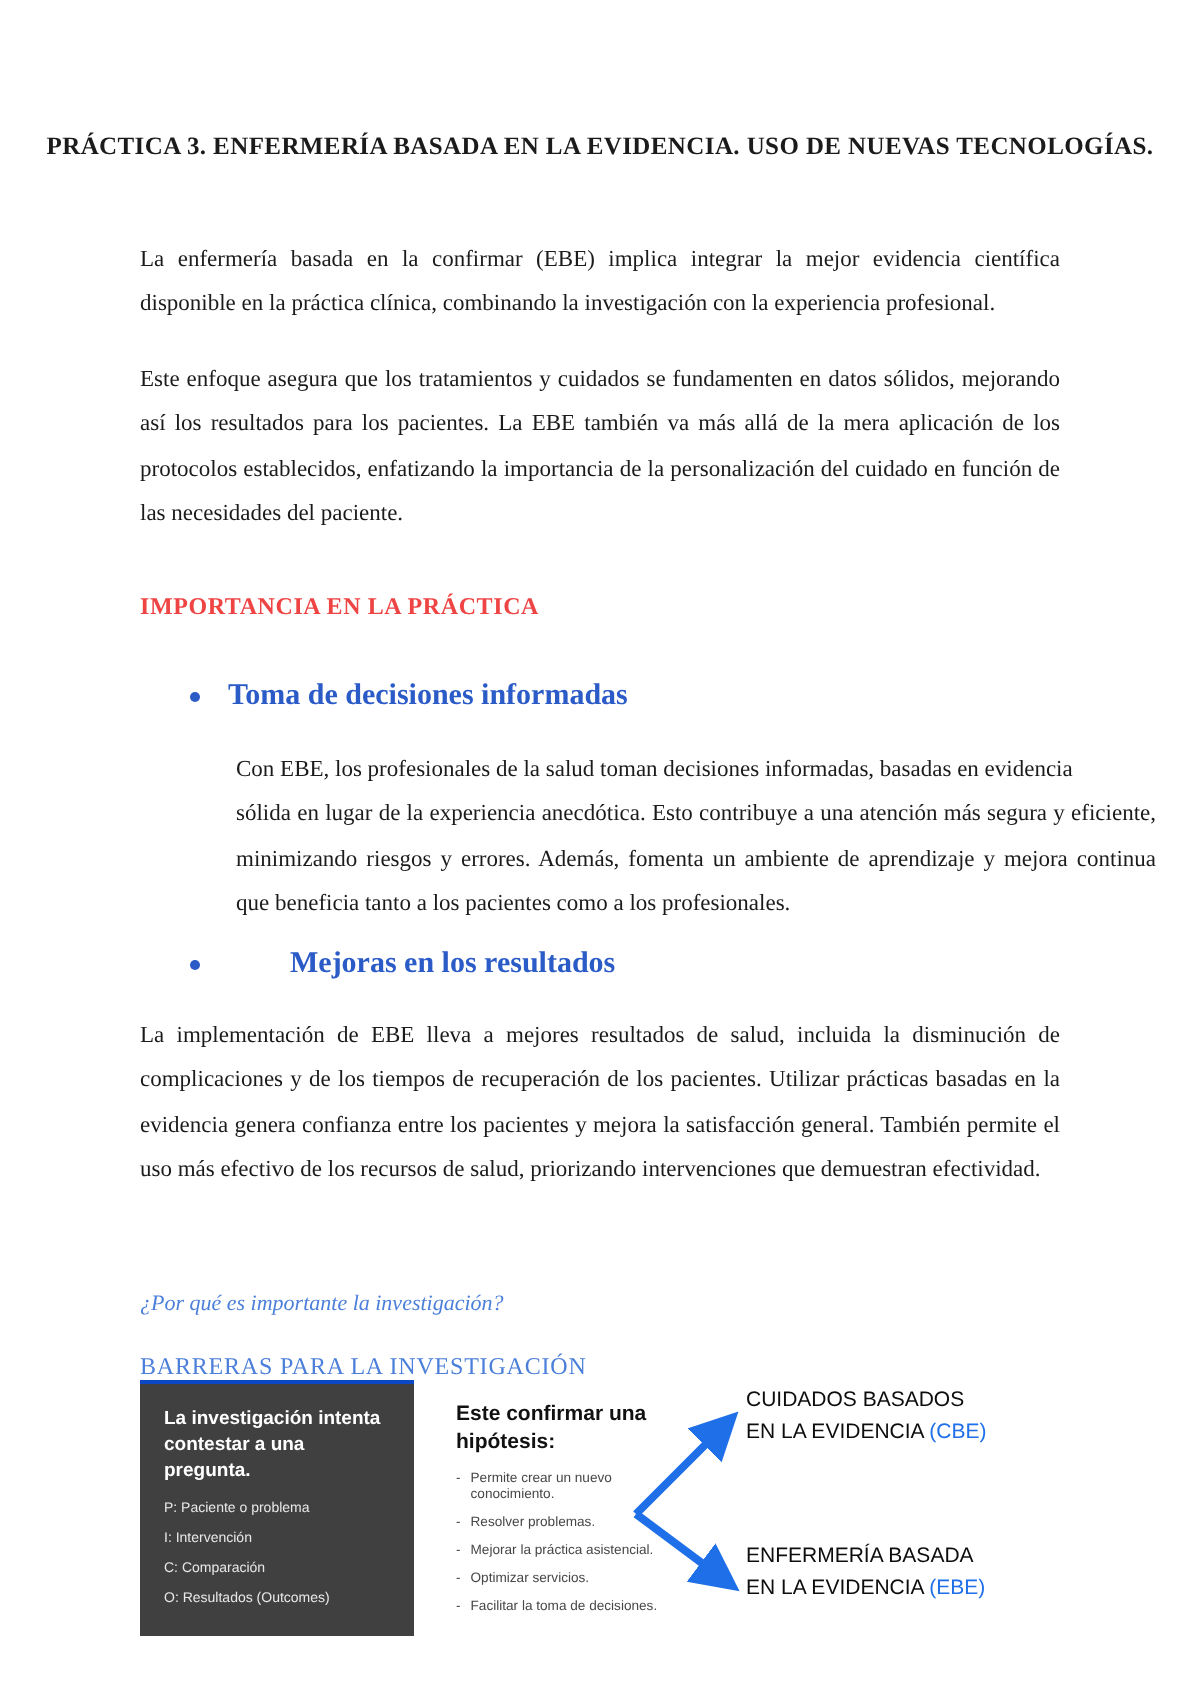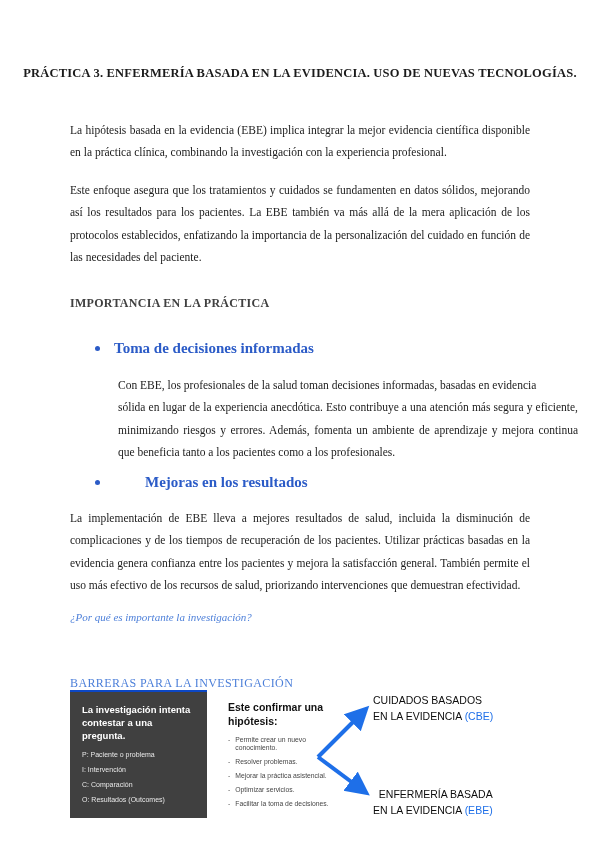--- a/index.html
+++ b/index.html
@@ -26,21 +26,21 @@
     font-size:11.5px;
     line-height:22.4px;
     text-align:justify;
   }
   .para.preline{white-space:pre-line;margin-left:48px;}
   .h-blue{
     left:70px;
     font-weight:bold;
     font-size:12px;
     letter-spacing:.3px;
-    color:#404040;
+    color:#ef4444;
   }
   .bullet-row{
     left:95px;
     display:flex;align-items:center;gap:14px;
     color:#2b5bc7;
     font-weight:bold;
     font-size:15px;
   }
   .bullet-dot{
     width:5px;height:5px;border-radius:50%;
@@ -101,51 +101,51 @@
   .side-label{
     position:absolute;left:373px;
     font-weight:normal;
     font-size:10.5px;
     line-height:16px;
     color:#0d0d0d;
     white-space:nowrap;
   }
   .side-label .abbr{color:#1e6fe8;}
   .lbl-top{top:12px;}
-  .lbl-bottom{top:106px;text-align:right;}
+  .lbl-bottom{top:90px;}
 </style>
 </head>
 <body>
 
 <div class="page">
 
   <div class="abs doc-title">PRÁCTICA 3. ENFERMERÍA BASADA EN LA EVIDENCIA. USO DE NUEVAS TECNOLOGÍAS.</div>
 
-  <div class="abs para" style="top:119px;">La hipótesis basada en la evidencia (EBE) implica integrar la mejor evidencia científica disponible en la práctica clínica, combinando la investigación con la experiencia profesional.</div>
+  <div class="abs para" style="top:119px;">La enfermería basada en la confirmar (EBE) implica integrar la mejor evidencia científica disponible en la práctica clínica, combinando la investigación con la experiencia profesional.</div>
 
   <div class="abs para" style="top:179px;">Este enfoque asegura que los tratamientos y cuidados se fundamenten en datos sólidos, mejorando así los resultados para los pacientes. La EBE también va más allá de la mera aplicación de los protocolos establecidos, enfatizando la importancia de la personalización del cuidado en función de las necesidades del paciente.</div>
 
   <div class="abs h-blue" style="top:296px;">IMPORTANCIA EN LA PRÁCTICA</div>
 
   <div class="abs bullet-row" style="top:340px;">
     <span class="bullet-dot"></span>
     <span>Toma de decisiones informadas</span>
   </div>
 
   <div class="abs para preline" style="top:374px;">Con EBE, los profesionales de la salud toman decisiones informadas, basadas en evidencia
 sólida en lugar de la experiencia anecdótica. Esto contribuye a una atención más segura y eficiente, minimizando riesgos y errores. Además, fomenta un ambiente de aprendizaje y mejora continua que beneficia tanto a los pacientes como a los profesionales.</div>
 
   <div class="abs bullet-row" style="top:474px;gap:45px;">
     <span class="bullet-dot"></span>
     <span>Mejoras en los resultados</span>
   </div>
 
   <div class="abs para" style="top:507px;">La implementación de EBE lleva a mejores resultados de salud, incluida la disminución de complicaciones y de los tiempos de recuperación de los pacientes. Utilizar prácticas basadas en la evidencia genera confianza entre los pacientes y mejora la satisfacción general. También permite el uso más efectivo de los recursos de salud, priorizando intervenciones que demuestran efectividad.</div>
 
-  <div class="abs question" style="top:611px;">¿Por qué es importante la investigación?</div>
+  <div class="abs question" style="top:646px;">¿Por qué es importante la investigación?</div>
 
   <div class="abs h-light" style="top:648px;">BARRERAS PARA LA INVESTIGACIÓN</div>
 
   <div class="abs diagram">
 
     <div class="pico-box">
       <div class="pico-title">La investigación intenta contestar a una pregunta.</div>
       <div class="pico-list">
         <div class="pico-item">P: Paciente o problema</div>
         <div class="pico-item">I: Intervención</div>

